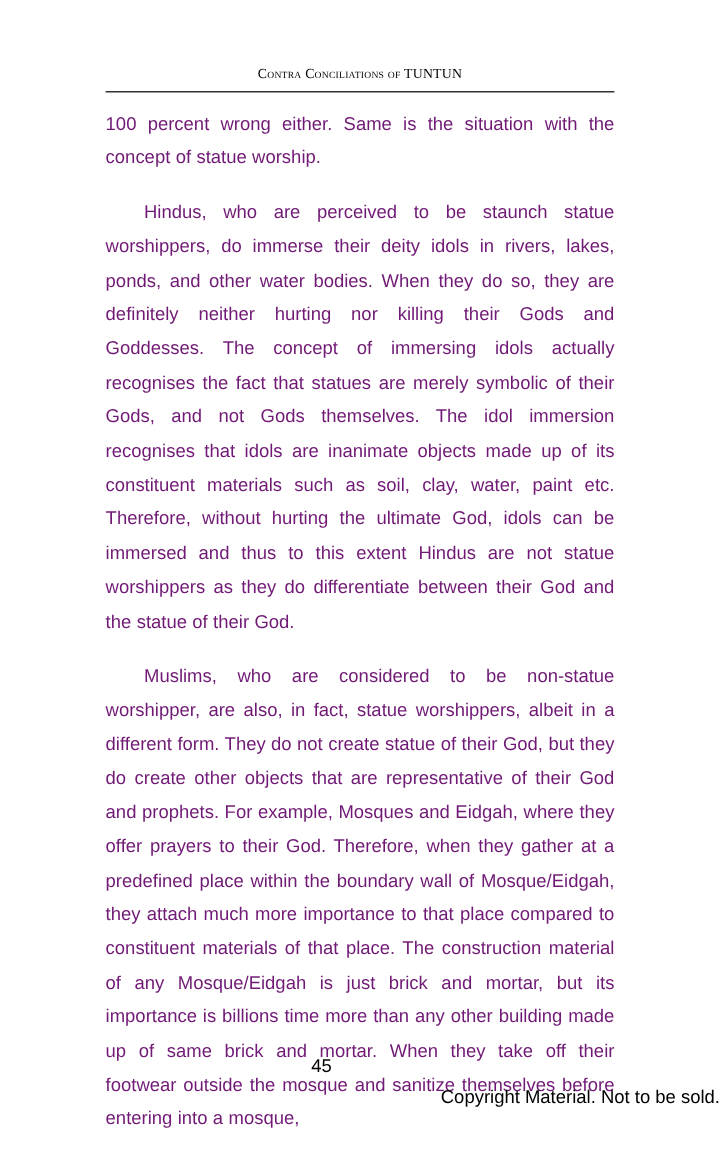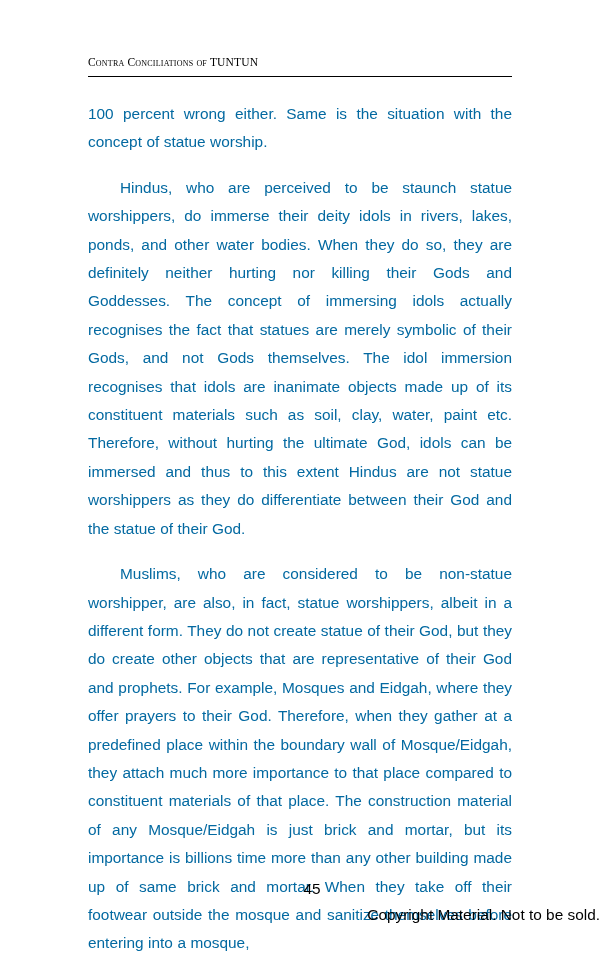--- a/index.html
+++ b/index.html
@@ -18,20 +18,21 @@
     position: relative;
     width: 600px;
     height: 960px;
     box-sizing: border-box;
   }
   .header {
     position: absolute;
     top: 56px;
     left: 88px;
     width: 424px;
+    text-align: center;
   }
   .header-title {
     font-family: "Liberation Serif", serif;
     font-size: 11.5px;
     font-variant: small-caps;
     letter-spacing: 0.2px;
     color: #000;
     display: block;
     white-space: nowrap;
   }
@@ -43,43 +44,42 @@
     height: 1px;
     background: #000000;
   }
   .content {
     position: absolute;
     top: 88px;
     left: 88px;
     width: 424px;
   }
   .para {
-    margin: 12px 0 17px 0;
+    margin: 2px 0 17px 0;
     font-size: 15.4px;
     line-height: 28.4px;
     text-align: justify;
     text-justify: inter-word;
-    color: #0369a1;
+    color: #701a75;
     word-spacing: 0.2px;
   }
   .para.indent {
     text-indent: 32px;
   }
   .para:last-child {
     margin-bottom: 0;
   }
   .page-number {
     position: absolute;
     top: 880px;
     left: 0;
     width: 536px;
     text-align: center;
     font-size: 15.4px;
     color: #000;
-    padding-left: 44px;
   }
   .footer-note {
     position: absolute;
     top: 906px;
     left: 0;
     width: 600px;
     text-align: right;
     font-size: 15.4px;
     color: #000;
   }

